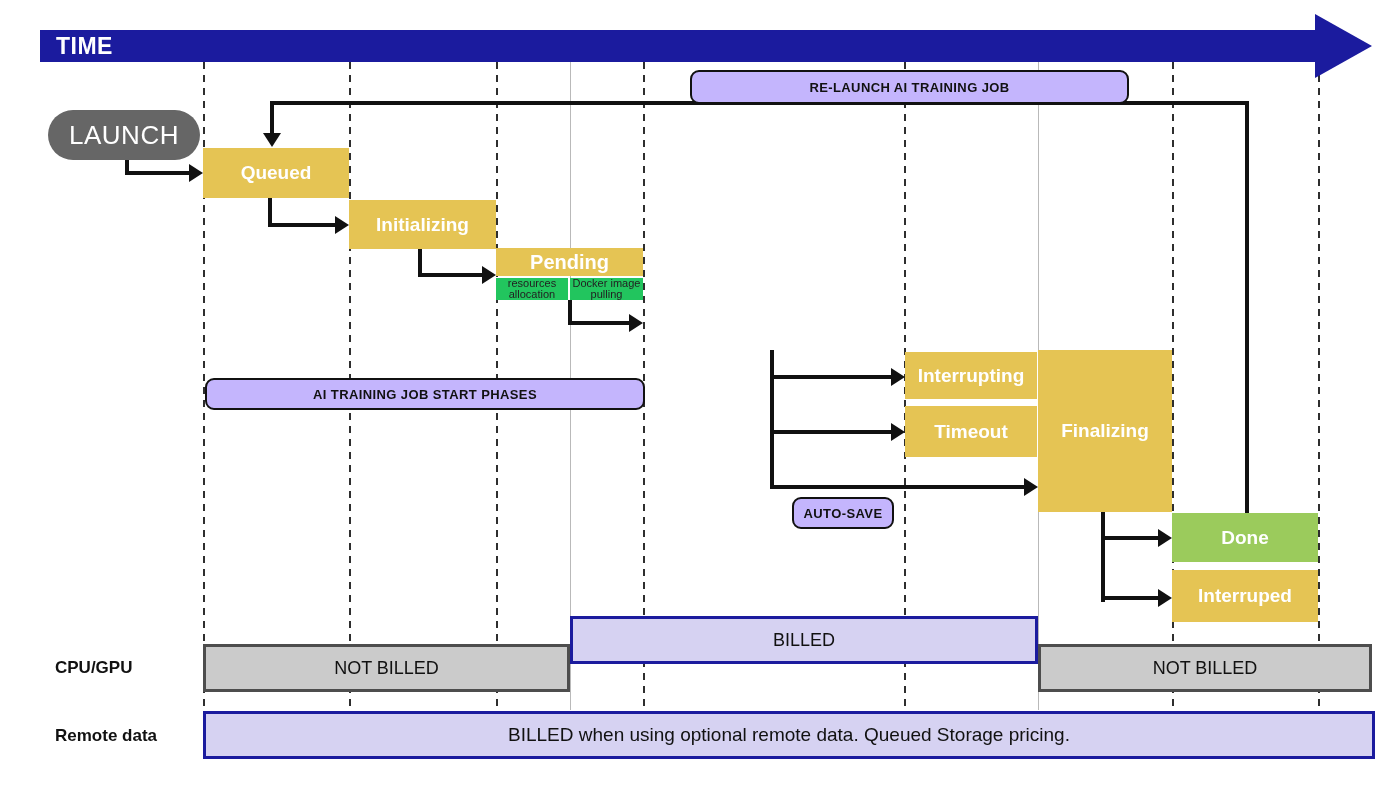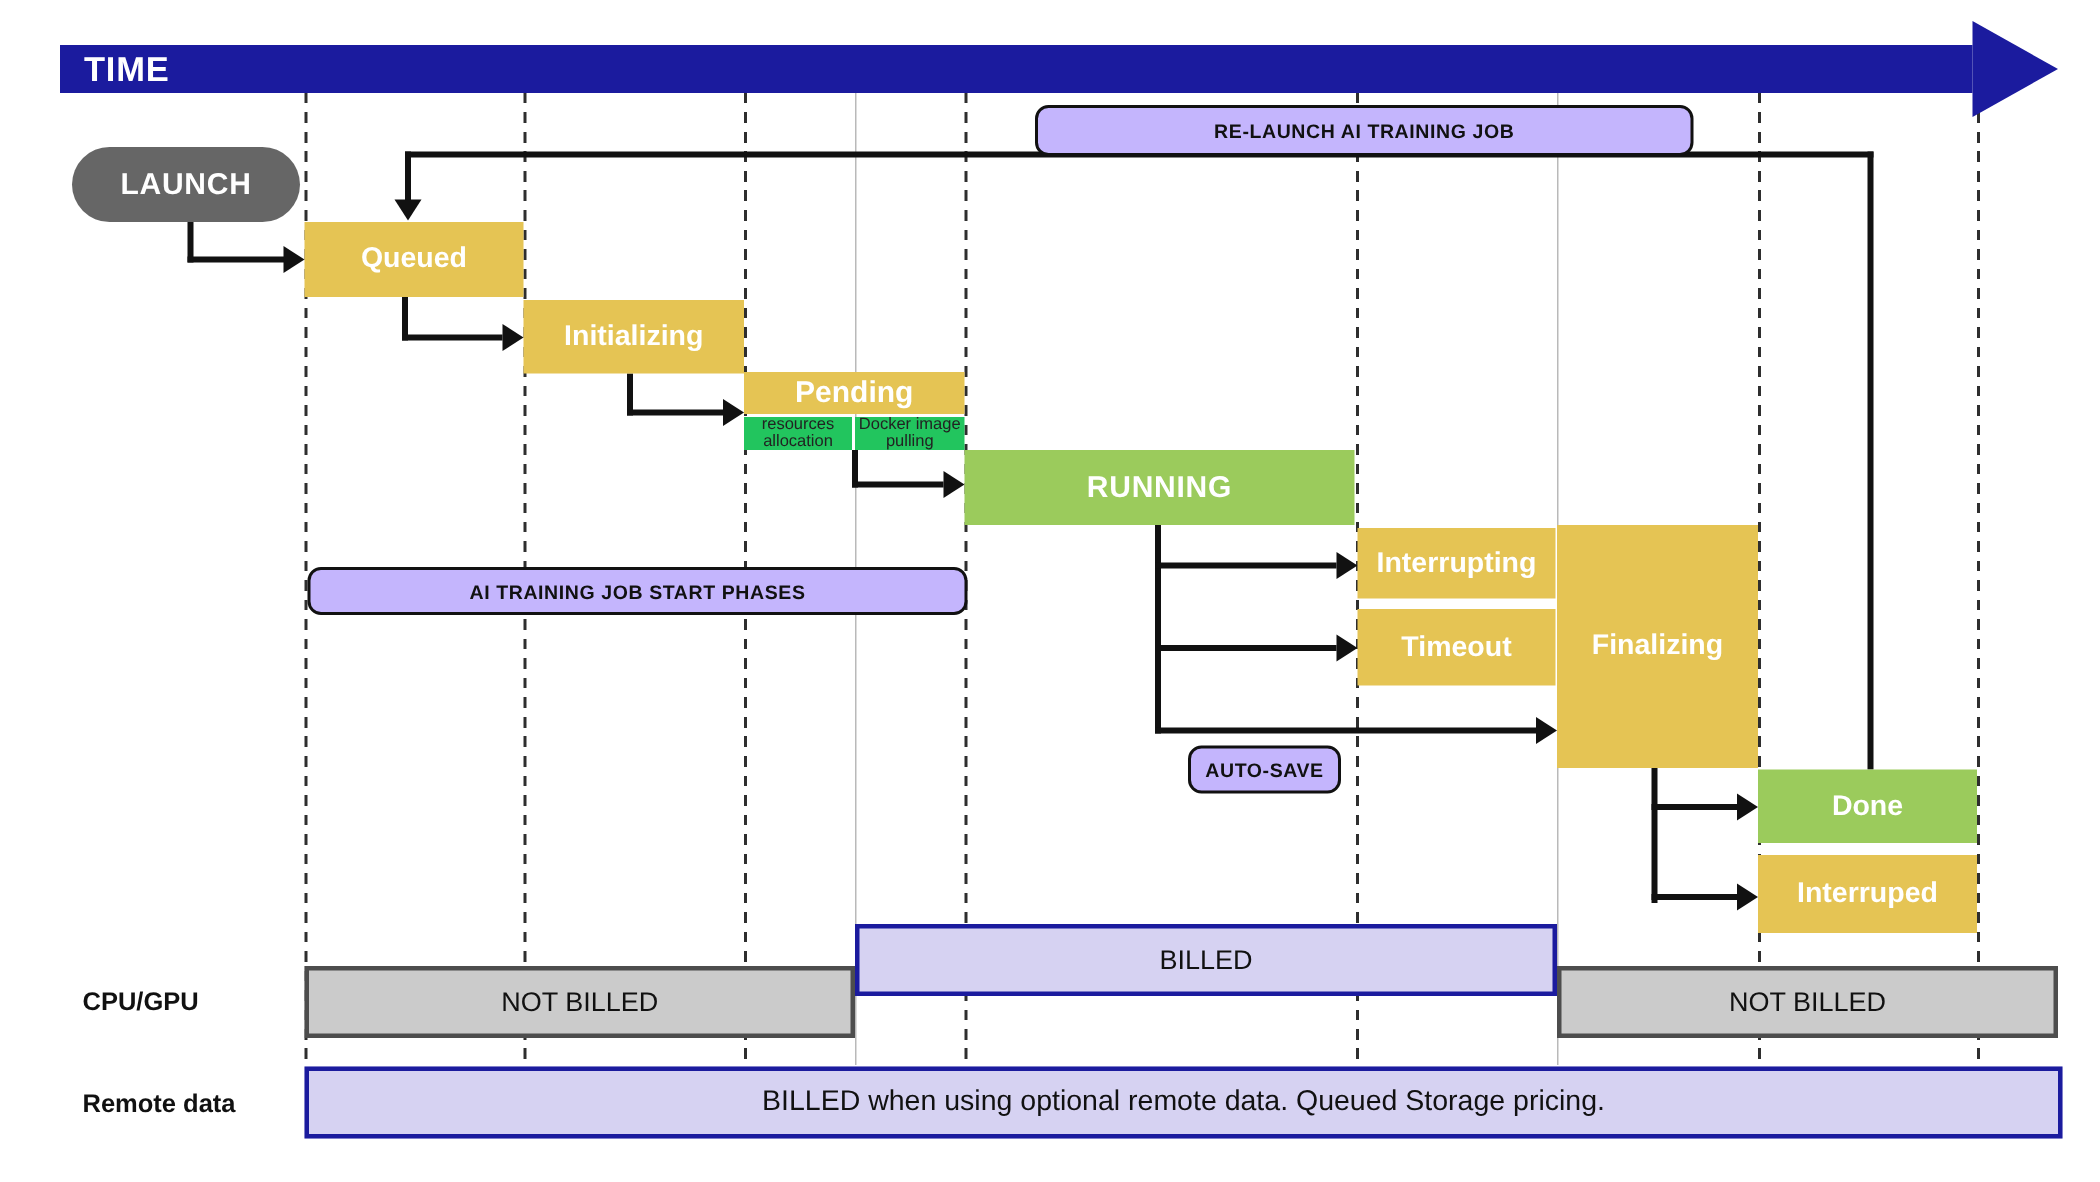--- a/index.html
+++ b/index.html
@@ -14,22 +14,22 @@
     border-top:32px solid transparent;border-bottom:32px solid transparent;border-left:57px solid #1b1b9e;z-index:5;}
   
   .vdash{position:absolute;top:62px;height:648px;width:2px;z-index:1;
     background:repeating-linear-gradient(to bottom,#2e2e2e 0 7px,transparent 7px 13px);}
   .vthin{position:absolute;top:62px;height:648px;width:1px;background:#b9b9b9;z-index:1;}
   
   .node{position:absolute;z-index:3;display:flex;align-items:center;justify-content:center;
     color:#fff;font-weight:bold;font-size:19px;}
   .yellow{background:#e5c454;}
   .green{background:#9bcb5c;}
-  .launch-pill{position:absolute;left:48px;top:98px;width:152px;height:50px;border-radius:26px;background:#666666;
-    display:flex;align-items:center;justify-content:center;color:#fff;font-weight:bold;font-size:20px;letter-spacing:.5px;z-index:3;}
+  .launch-pill{position:absolute;left:48px;top:110px;width:152px;height:50px;border-radius:26px;background:#666666;
+    display:flex;align-items:center;justify-content:center;color:#fff;font-weight:normal;font-size:26px;letter-spacing:.5px;z-index:3;}
   .sub-row{position:absolute;left:496px;top:278px;width:147px;height:22px;display:flex;gap:2px;z-index:3;}
   .sub-cell{background:#22c55e;color:#222;font-size:11px;font-weight:normal;line-height:1.0;
     display:flex;align-items:center;justify-content:center;text-align:center;}
   
   .callout{position:absolute;background:#c4b5fd;border:2px solid #111;border-radius:9px;z-index:4;
     display:flex;align-items:center;justify-content:center;color:#111;font-weight:bold;font-size:13px;letter-spacing:.4px;}
   
   .seg{position:absolute;background:#111;z-index:2;}
   .ah-right{position:absolute;width:0;height:0;z-index:2;
     border-top:9px solid transparent;border-bottom:9px solid transparent;border-left:14px solid #111;}
@@ -66,21 +66,20 @@
     <span>LAUNCH</span>
   </div>
 
   <div class="node yellow" style="left:203px;top:148px;width:146px;height:50px">Queued</div>
   <div class="node yellow" style="left:349px;top:200px;width:147px;height:49px">Initializing</div>
   <div class="node yellow" style="left:496px;top:248px;width:147px;height:28px;font-size:20px">Pending</div>
   <div class="sub-row">
     <div class="sub-cell" style="width:72px">resources allocation</div>
     <div class="sub-cell" style="width:73px">Docker image pulling</div>
   </div>
-  <div class="node green" style="left:643px;top:300px;width:260px;height:50px;font-size:20px;letter-spacing:.5px">RUNNING</div>
   <div class="node yellow" style="left:905px;top:352px;width:132px;height:47px">Interrupting</div>
   <div class="node yellow" style="left:905px;top:406px;width:132px;height:51px">Timeout</div>
   <div class="node yellow" style="left:1038px;top:350px;width:134px;height:162px">Finalizing</div>
   <div class="node green" style="left:1172px;top:513px;width:146px;height:49px">Done</div>
   <div class="node yellow" style="left:1172px;top:570px;width:146px;height:52px">Interruped</div>
 
   <div class="callout" style="left:690px;top:70px;width:435px;height:30px">RE-LAUNCH AI TRAINING JOB</div>
   <div class="callout" style="left:205px;top:378px;width:436px;height:28px">AI TRAINING JOB START PHASES</div>
   <div class="callout" style="left:792px;top:497px;width:98px;height:28px">AUTO-SAVE</div>
 

